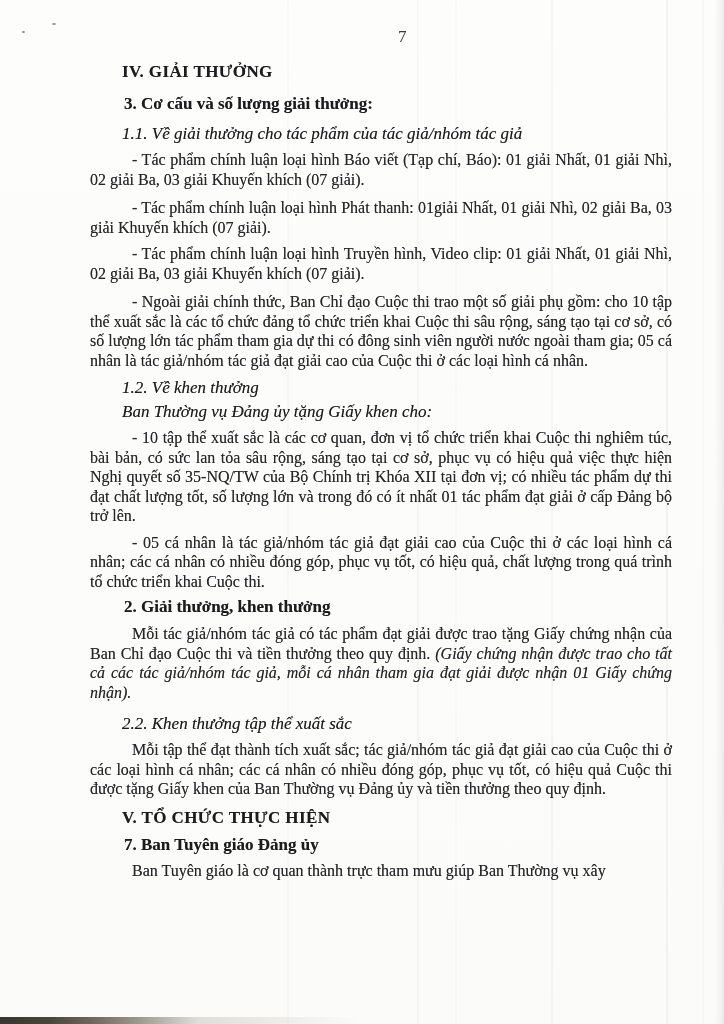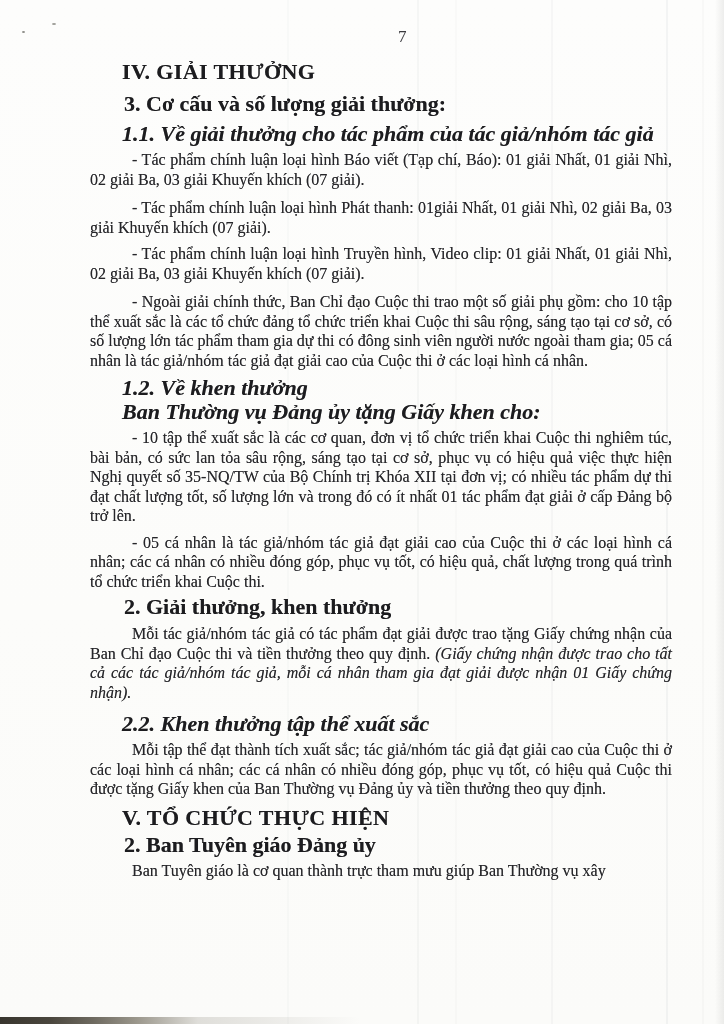--- a/index.html
+++ b/index.html
@@ -34,24 +34,24 @@
     position:absolute;left:398px;top:27px;
     font-size:17px;color:#3a3a3e;letter-spacing:.5px;
   }
   .content{
     position:absolute;left:90px;top:60px;width:582px;
     color:#26262a;
     font-size:16px;line-height:19.5px;
     text-shadow:0 0 .4px rgba(40,40,42,.55);
   }
   .content p,.content h2,.content h3{margin:0;padding:0;}
-  h2,h3{font-size:22px;line-height:20px;color:#1c1c1f;}
+  h2,h3{font-size:17px;line-height:20px;color:#1c1c1f;}
   .h-roman{font-weight:bold;text-indent:32px;letter-spacing:.4px;}
   .h-num{font-weight:bold;text-indent:34px;}
-  .h-ital{font-weight:bold;font-style:italic;text-indent:32px;}
+  .h-ital{font-weight:normal;font-style:italic;text-indent:32px;}
   .para{
     text-align:justify;
     text-indent:42px;
   }
   .italic-run{font-style:italic;}
 
   .mt2{margin-top:2px!important;}   .mt4{margin-top:4px!important;}
   .mt6{margin-top:6px!important;}   .mt7{margin-top:7px!important;}
   .mt8{margin-top:8px!important;}   .mt9{margin-top:9px!important;}
   .mt10{margin-top:10px!important;} .mt12{margin-top:12px!important;}
@@ -83,18 +83,18 @@
     <p class="para mt9">- Ngoài giải chính thức, Ban Chỉ đạo Cuộc thi trao một số giải phụ gồm: cho 10 tập thể xuất sắc là các tổ chức đảng tổ chức triển khai Cuộc thi sâu rộng, sáng tạo tại cơ sở, có số lượng lớn tác phẩm tham gia dự thi có đông sinh viên người nước ngoài tham gia; 05 cá nhân là tác giả/nhóm tác giả đạt giải cao của Cuộc thi ở các loại hình cá nhân.</p>
     <h3 class="h-ital mt8">1.2. Về khen thưởng</h3>
     <h3 class="h-ital mt4">Ban Thường vụ Đảng ủy tặng Giấy khen cho:</h3>
     <p class="para mt6">- 10 tập thể xuất sắc là các cơ quan, đơn vị tổ chức triển khai Cuộc thi nghiêm túc, bài bản, có sức lan tỏa sâu rộng, sáng tạo tại cơ sở, phục vụ có hiệu quả việc thực hiện Nghị quyết số 35-NQ/TW của Bộ Chính trị Khóa XII tại đơn vị; có nhiều tác phẩm dự thi đạt chất lượng tốt, số lượng lớn và trong đó có ít nhất 01 tác phẩm đạt giải ở cấp Đảng bộ trở lên.</p>
     <p class="para mt7">- 05 cá nhân là tác giả/nhóm tác giả đạt giải cao của Cuộc thi ở các loại hình cá nhân; các cá nhân có nhiều đóng góp, phục vụ tốt, có hiệu quả, chất lượng trong quá trình tổ chức triển khai Cuộc thi.</p>
     <h3 class="h-num mt6">2. Giải thưởng, khen thưởng</h3>
     <p class="para mt7"><span>Mỗi tác giả/nhóm tác giả có tác phẩm đạt giải được trao tặng Giấy chứng nhận của Ban Chỉ đạo Cuộc thi và tiền thưởng theo quy định. </span><span class="italic-run">(Giấy chứng nhận được trao cho tất cả các tác giả/nhóm tác giả, mỗi cá nhân tham gia đạt giải được nhận 01 Giấy chứng nhận).</span></p>
     <h3 class="h-ital mt12">2.2. Khen thưởng tập thể xuất sắc</h3>
     <p class="para mt6">Mỗi tập thể đạt thành tích xuất sắc; tác giả/nhóm tác giả đạt giải cao của Cuộc thi ở các loại hình cá nhân; các cá nhân có nhiều đóng góp, phục vụ tốt, có hiệu quả Cuộc thi được tặng Giấy khen của Ban Thường vụ Đảng ủy và tiền thưởng theo quy định.</p>
     <h2 class="h-roman mt9">V. TỔ CHỨC THỰC HIỆN</h2>
-    <h3 class="h-num mt7">2. Ban Tuyên giáo Đảng ủy</h3>
+    <h3 class="h-num mt7">7. Ban Tuyên giáo Đảng ủy</h3>
     <p class="para mt6">Ban Tuyên giáo là cơ quan thành trực tham mưu giúp Ban Thường vụ xây</p>
   </div>
 
   <div class="bottom-strip"></div>
 </div>
 
 </body></html>

